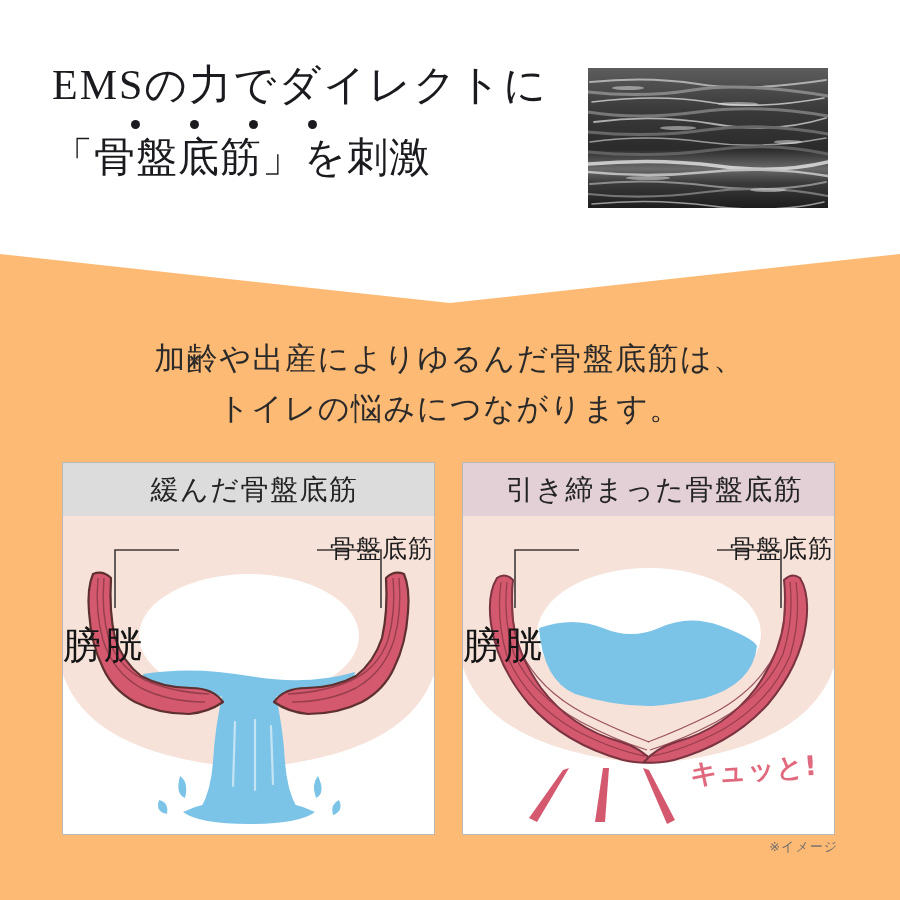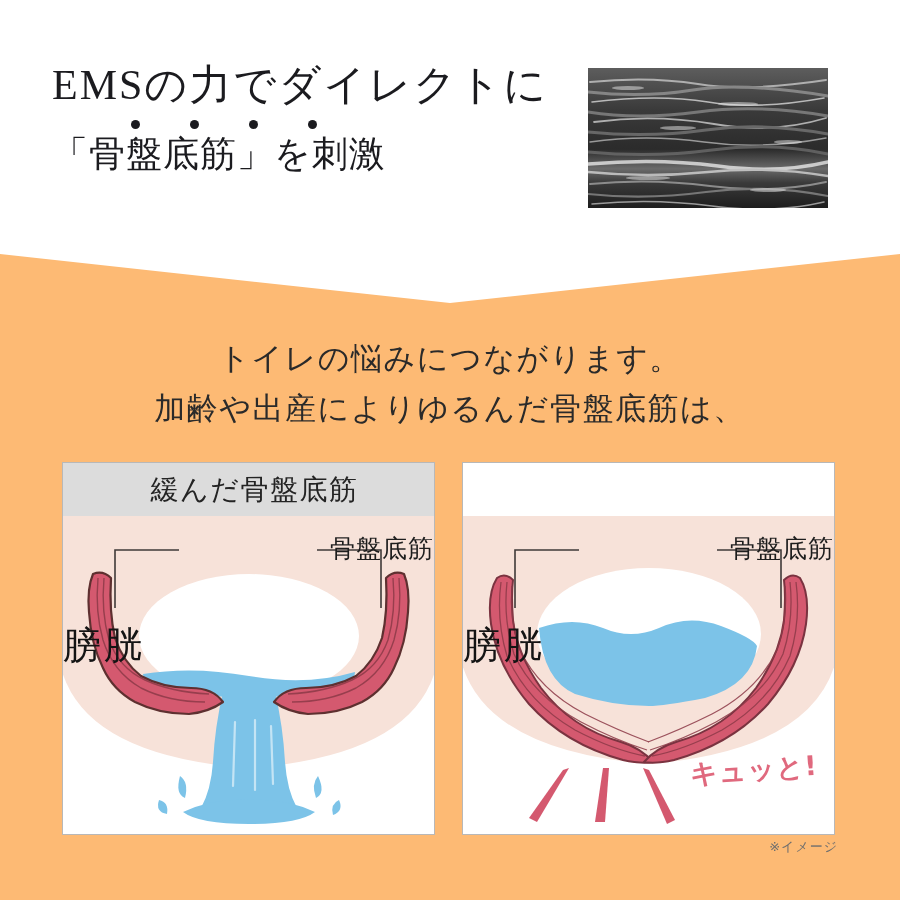--- a/index.html
+++ b/index.html
@@ -18,21 +18,21 @@
     -webkit-clip-path:polygon(0 0,900px 0,900px 254px,450px 303px,0 254px);
     clip-path:polygon(0 0,900px 0,900px 254px,450px 303px,0 254px);
   }
   .headline{
     position:absolute;left:52px;top:62px;width:520px;
     font-family:"Liberation Serif","DejaVu Serif",serif;
     color:#1b1b1f;
   }
   .hl-line1{font-size:42px;letter-spacing:2px;line-height:1.1;white-space:nowrap;}
   .hl-line2{
-    font-size:36px;letter-spacing:1px;line-height:1.15;margin-top:26px;white-space:nowrap;
+    font-size:41px;letter-spacing:1px;line-height:1.15;margin-top:26px;white-space:nowrap;
     position:relative;
   }
   .bouten{position:absolute;left:77px;top:-14px;width:230px;height:12px;}
   .bouten i{
     position:absolute;top:0;width:9px;height:9px;border-radius:50%;background:#1b1b1f;display:block;
   }
   .bouten i:nth-child(1){left:2px;}
   .bouten i:nth-child(2){left:61px;}
   .bouten i:nth-child(3){left:120px;}
   .bouten i:nth-child(4){left:179px;}
@@ -141,22 +141,22 @@
         <ellipse cx="150" cy="36" rx="20" ry="2"></ellipse>
         <ellipse cx="90" cy="60" rx="18" ry="2"></ellipse>
         <ellipse cx="200" cy="74" rx="14" ry="2"></ellipse>
         <ellipse cx="60" cy="110" rx="22" ry="2"></ellipse>
         <ellipse cx="180" cy="122" rx="18" ry="2"></ellipse>
       </g>
     </svg>
   </div>
 
   <div class="lead">
+    <div>加齢や出産によりゆるんだ骨盤底筋は、</div>
     <div>トイレの悩みにつながります。</div>
-    <div>加齢や出産によりゆるんだ骨盤底筋は、</div>
   </div>
 
   <div class="panels">
 
     <div class="panel left">
       <div class="panel-head">緩んだ骨盤底筋</div>
       <div class="panel-body">
         <svg width="371" height="320" viewBox="0 0 371 320">
 
           <path d="M-6 0 L377 0 L377 120 Q377 238 186 252 Q-6 238 -6 120 Z" fill="#f7e2d9"></path>
@@ -202,20 +202,21 @@
             <path d="M52 92 L52 34 L116 34"></path>
             <path d="M318 92 L318 34 L254 34"></path>
           </g>
         </svg>
         <div class="diag-label">骨盤底筋</div>
         <div class="organ-label">膀胱</div>
       </div>
     </div>
 
     <div class="panel right">
+      <div class="panel-head">引き締まった骨盤底筋</div>
       <div class="panel-body">
         <svg width="371" height="320" viewBox="0 0 371 320">
           <path d="M-6 0 L377 0 L377 112 Q377 232 186 248 Q-6 232 -6 112 Z" fill="#f7e2d9"></path>
 
           <ellipse cx="186" cy="118" rx="112" ry="66" fill="#ffffff"></ellipse>
 
           <path d="M76 112 Q110 100 140 112 Q168 124 196 112 Q226 98 258 110 Q290 122 294 130
                    Q290 168 242 182 Q200 190 186 190 Q150 190 112 178 Q80 164 76 112 Z" fill="#7cc3e8"></path>
 
           <g>

